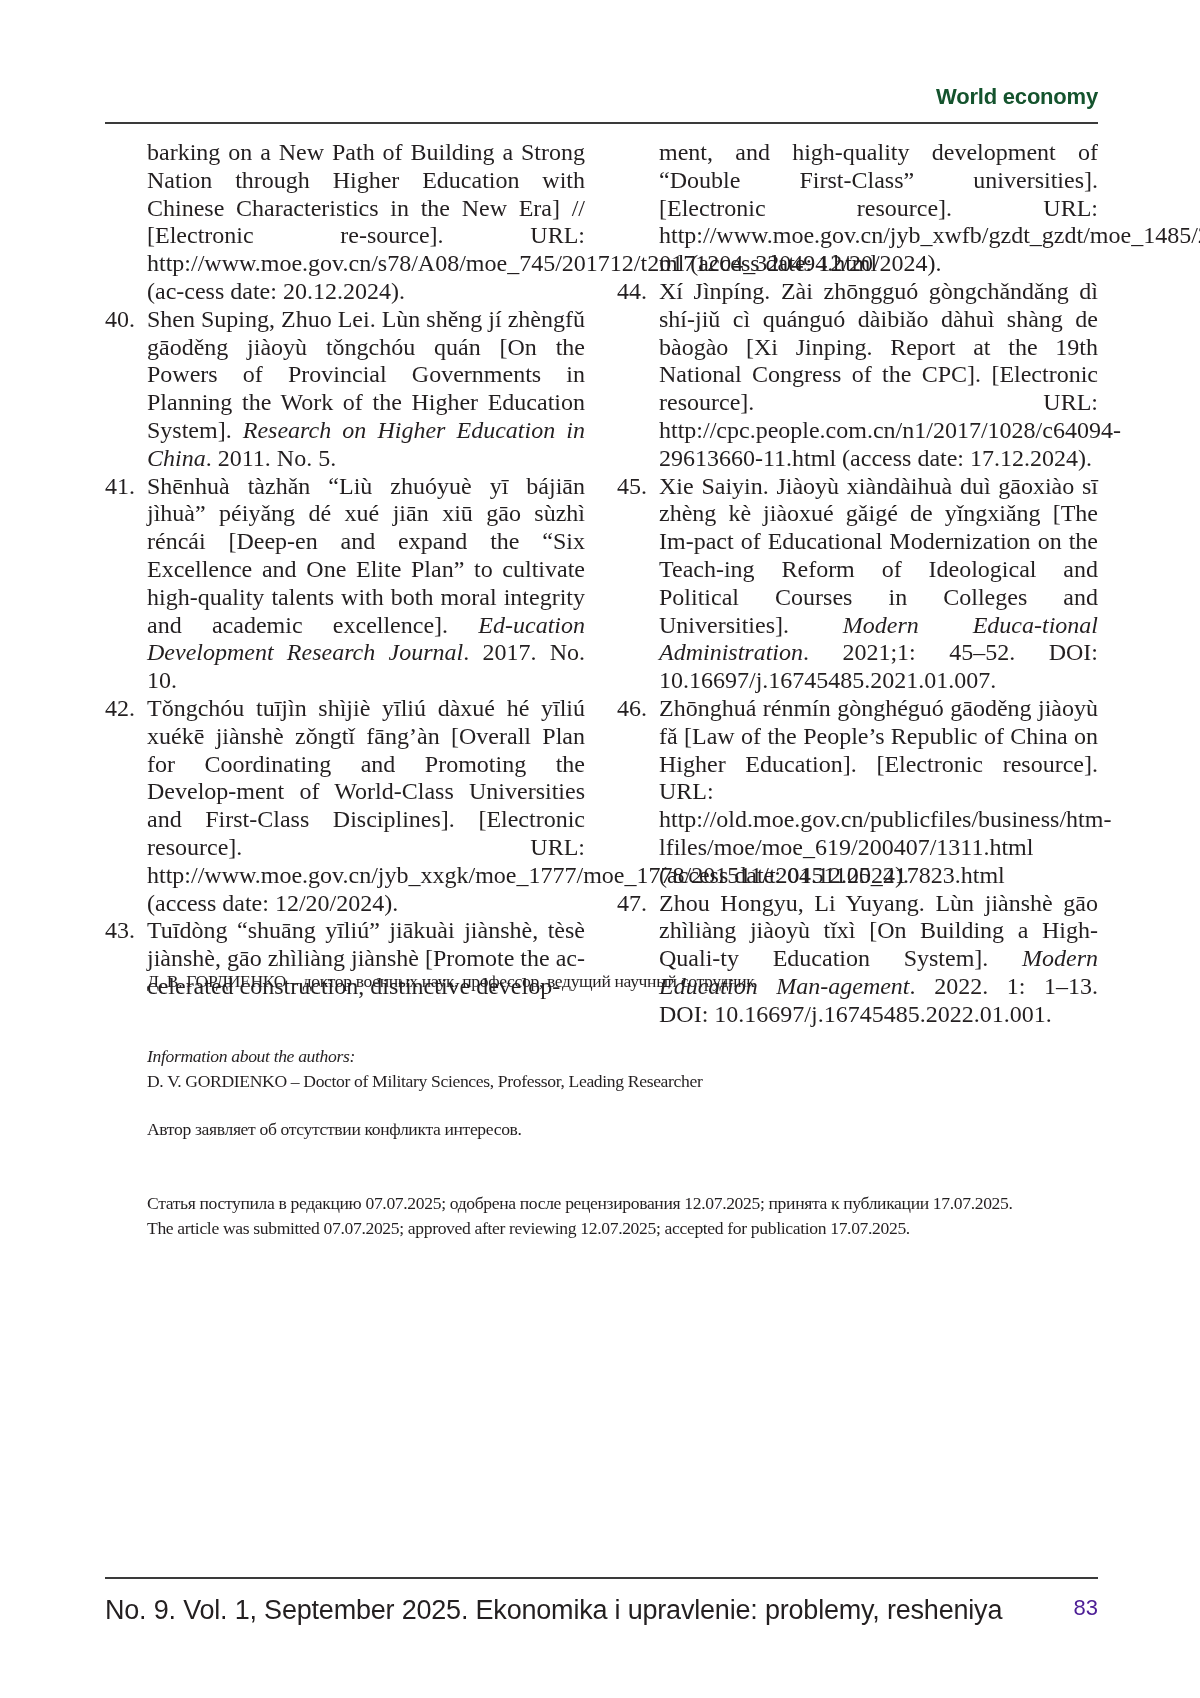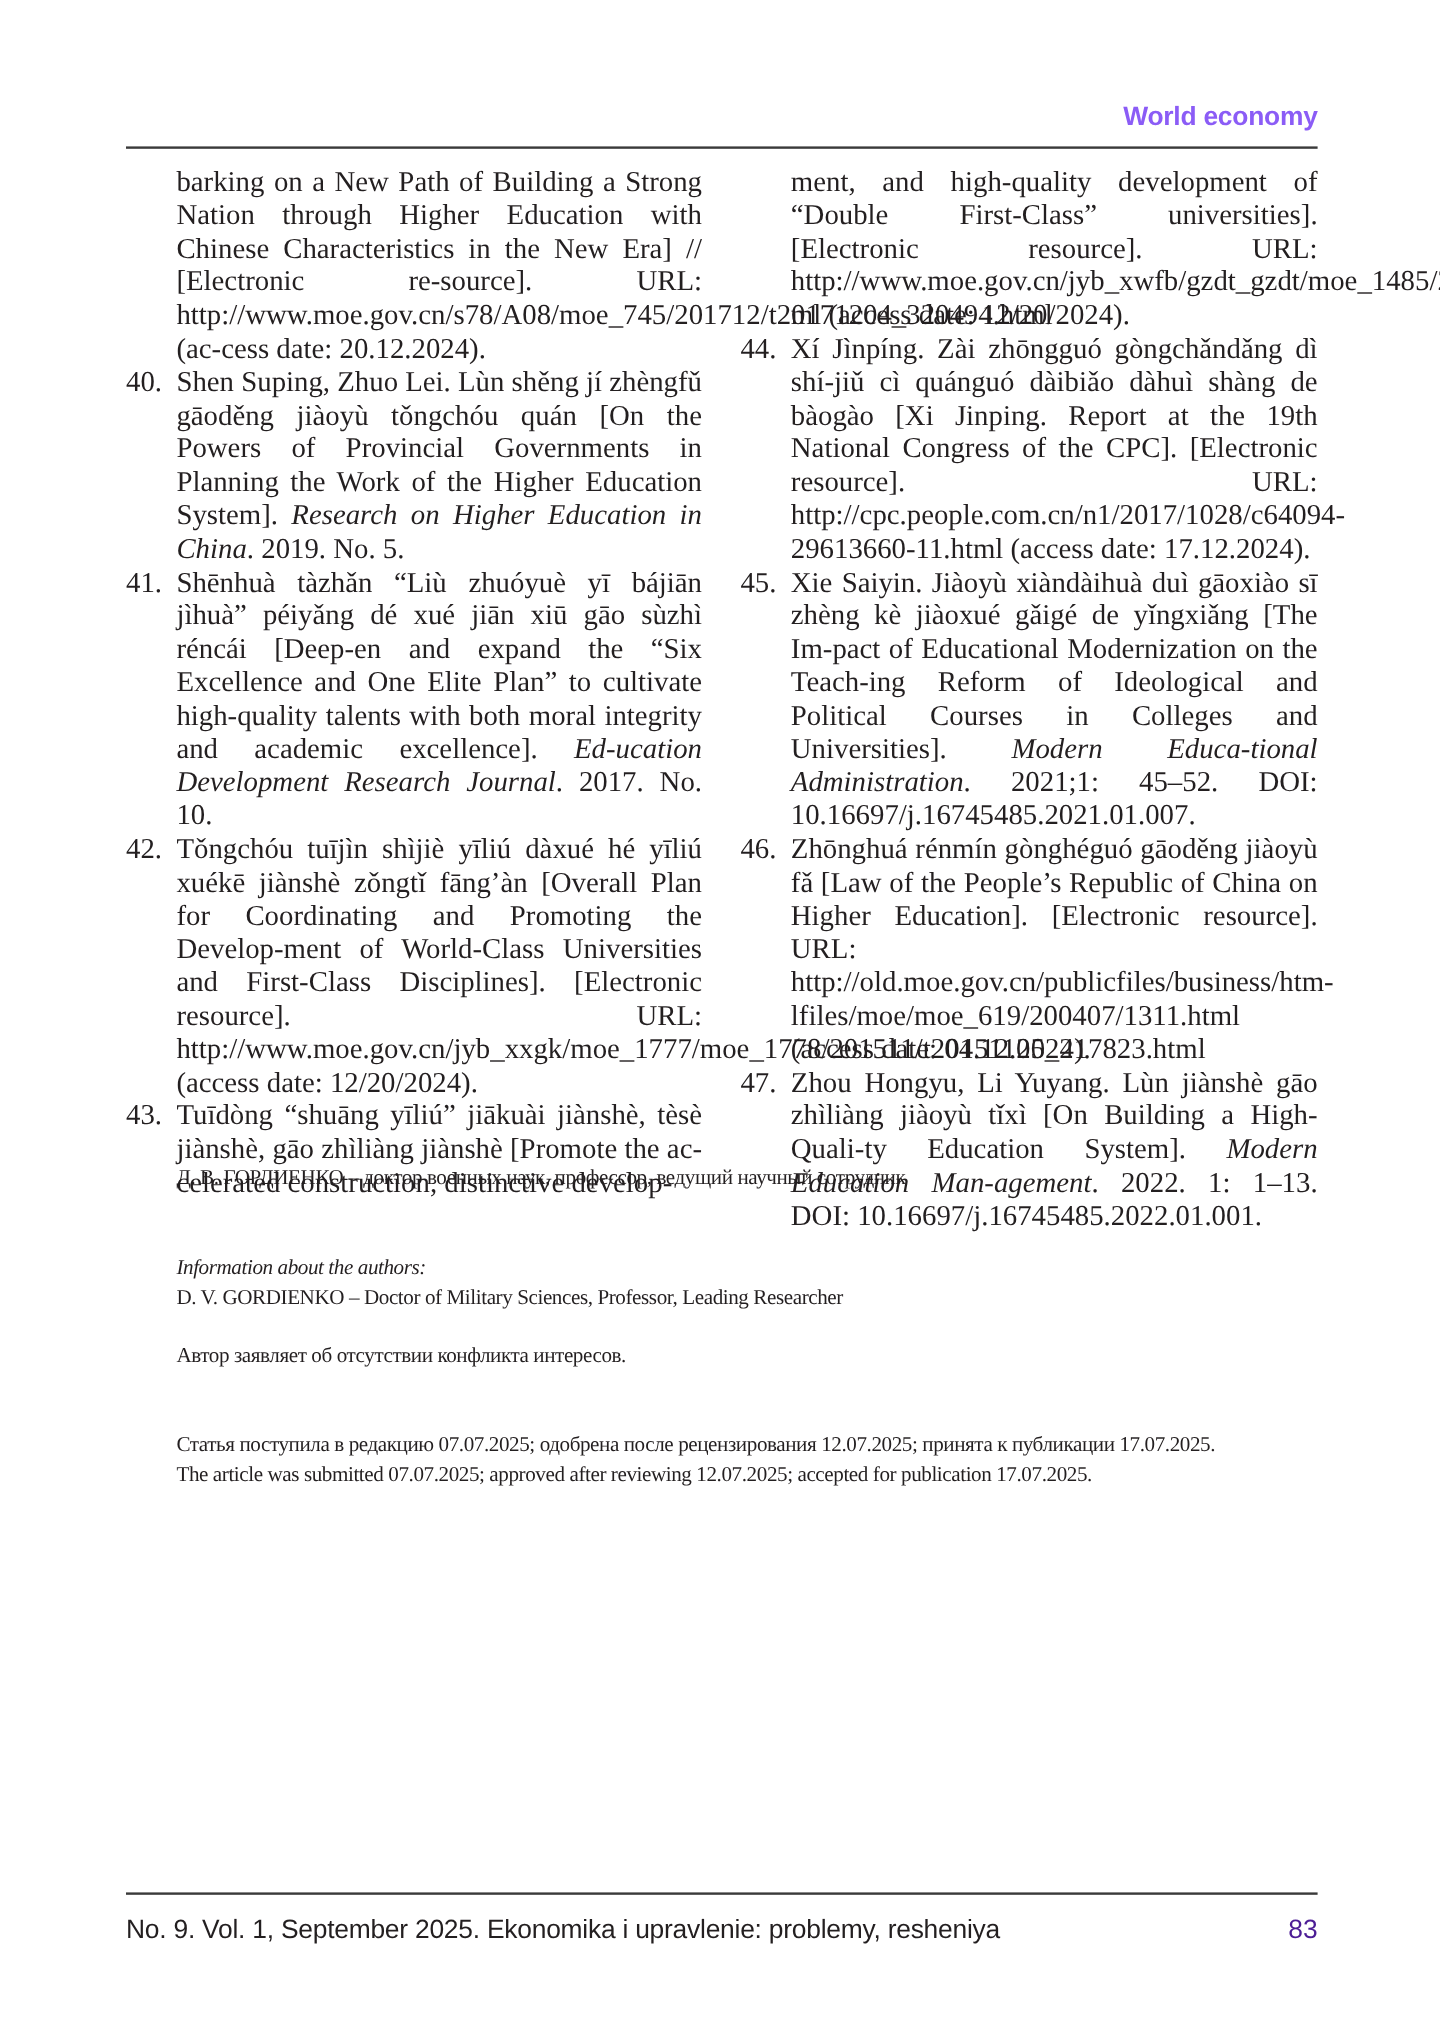--- a/index.html
+++ b/index.html
@@ -4,21 +4,21 @@
   <style>
     html, body { margin: 0; padding: 0; background: #ffffff; }
     body {
       width: 1200px; height: 1698px; position: relative; overflow: hidden;
       color: #231f20;
       font-family: "Liberation Serif", "DejaVu Serif", serif;
     }
     .header-title {
       position: absolute; right: 102px; top: 84px;
       font-family: "Liberation Sans", "DejaVu Sans", sans-serif;
-      font-weight: bold; font-size: 22px; color: #8b5cf6;
+      font-weight: bold; font-size: 22px; color: #14532d;
       letter-spacing: -0.2px;
     }
     .rule {
       position: absolute; left: 105px; width: 993px; height: 0;
       border-top: 2px solid #3a3a3a;
     }
     .rule.top { top: 122px; }
     .rule.bottom { top: 1577px; }
 
     .col {
@@ -46,41 +46,41 @@
     }
     .info .it { font-style: italic; }
     .info-ru { top: 969px; }
     .info-en { top: 1044px; }
     .conflict { top: 1117px; }
     .dates { top: 1191px; }
 
     .footer-text {
       position: absolute; left: 105px; top: 1595px;
       font-family: "Liberation Sans", "DejaVu Sans", sans-serif;
-      font-size: 22px; color: #231f20; letter-spacing: -0.2px;
+      font-size: 27px; color: #231f20; letter-spacing: -0.2px;
     }
     .page-num {
       position: absolute; right: 102px; top: 1595px;
       font-family: "Liberation Sans", "DejaVu Sans", sans-serif;
       font-size: 22px; color: #4c1d95;
     }
   </style>
 </head>
 <body>
 
 <div class="header-title">World economy</div>
 <div class="rule top"></div>
 
 <div class="col left">
   <div class="ref cont">
     <span>barking on a New Path of Building a Strong Nation through Higher Education with Chinese Characteristics in the New Era] // [Electronic re-source]. URL: http://www.moe.gov.cn/s78/A08/moe_745/201712/t20171204_320494.html (ac-cess date: 20.12.2024).</span>
   </div>
   <div class="ref">
     <span class="num">40.</span>
-    <span>Shen Suping, Zhuo Lei. Lùn shěng jí zhèngfǔ gāoděng jiàoyù tǒngchóu quán [On the Powers of Provincial Governments in Planning the Work of the Higher Education System]. </span><i>Research on Higher Education in China</i><span>. 2019. No. 5.</span>
+    <span>Shen Suping, Zhuo Lei. Lùn shěng jí zhèngfǔ gāoděng jiàoyù tǒngchóu quán [On the Powers of Provincial Governments in Planning the Work of the Higher Education System]. </span><i>Research on Higher Education in China</i><span>. 2011. No. 5.</span>
   </div>
   <div class="ref">
     <span class="num">41.</span>
     <span>Shēnhuà tàzhǎn “Liù zhuóyuè yī bájiān jìhuà” péiyǎng dé xué jiān xiū gāo sùzhì réncái [Deep-en and expand the “Six Excellence and One Elite Plan” to cultivate high-quality talents with both moral integrity and academic excellence]. </span><i>Ed-ucation Development Research Journal</i><span>. 2017. No. 10.</span>
   </div>
   <div class="ref">
     <span class="num">42.</span>
     <span>Tǒngchóu tuījìn shìjiè yīliú dàxué hé yīliú xuékē jiànshè zǒngtǐ fāng’àn [Overall Plan for Coordinating and Promoting the Develop-ment of World-Class Universities and First-Class Disciplines]. [Electronic resource]. URL: http://www.moe.gov.cn/jyb_xxgk/moe_1777/moe_1778/201511/t20151105_217823.html (access date: 12/20/2024).</span>
   </div>
   <div class="ref">

